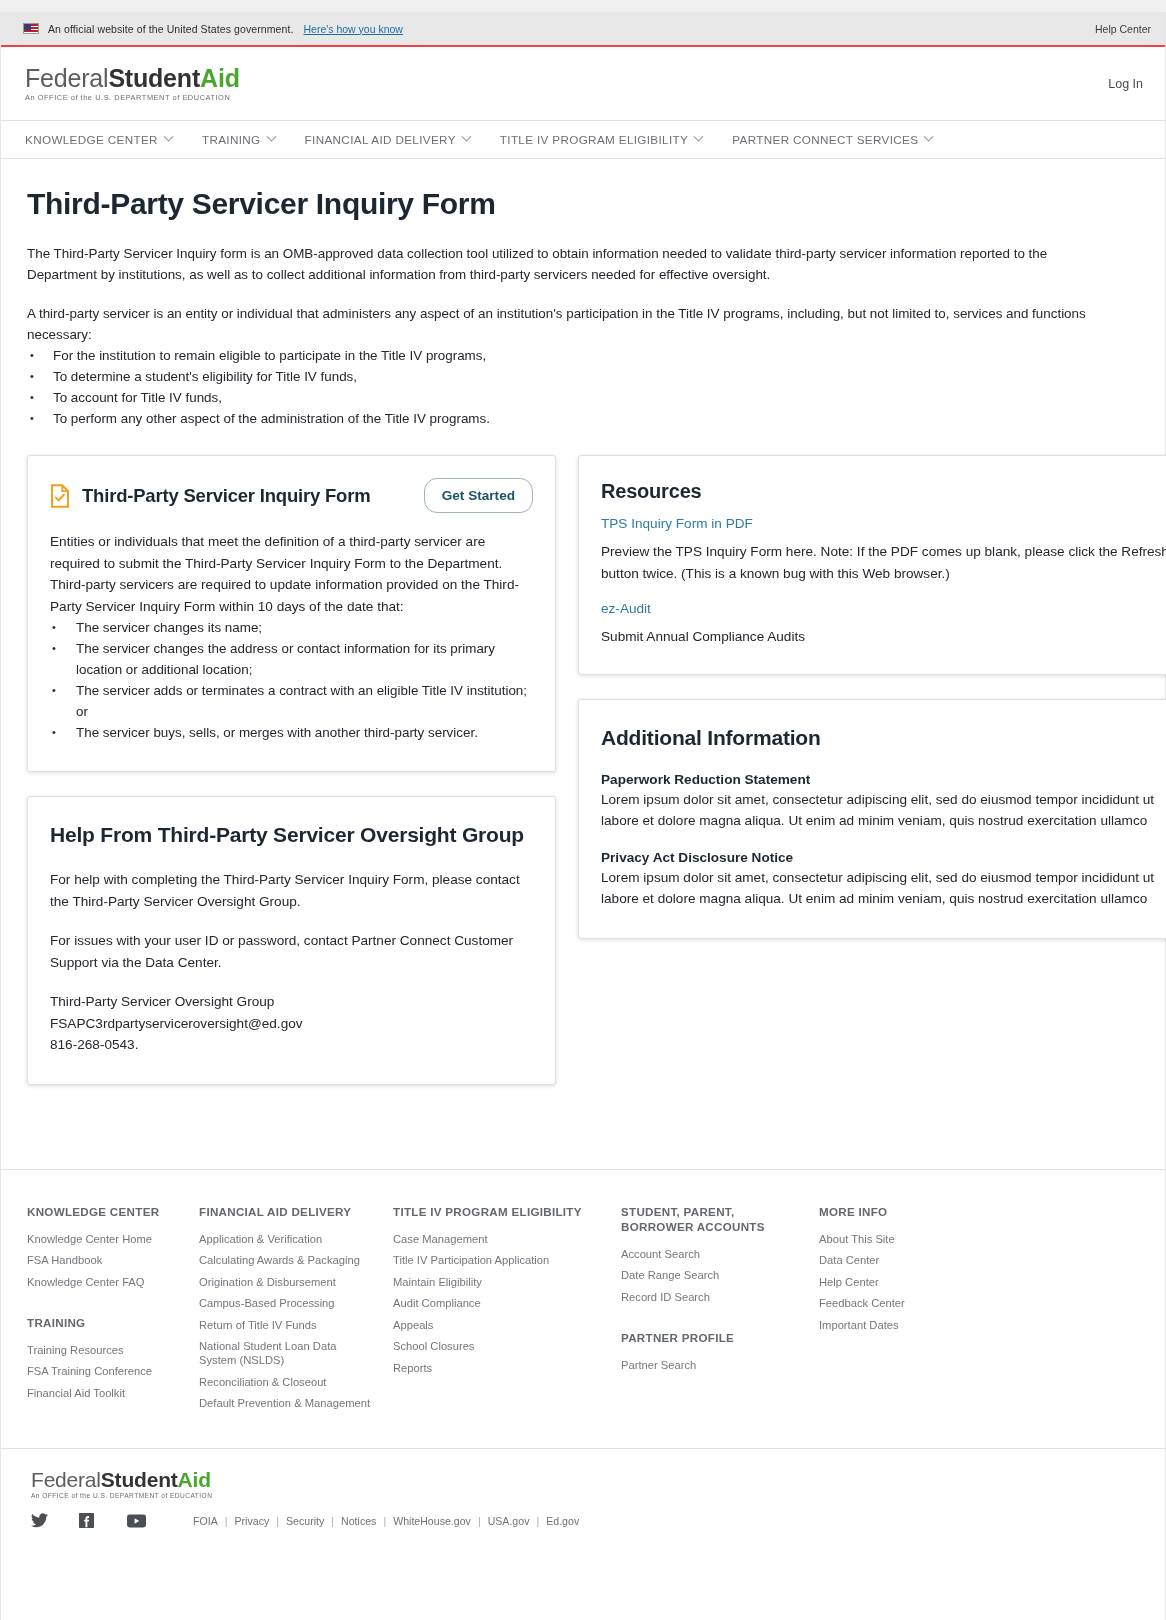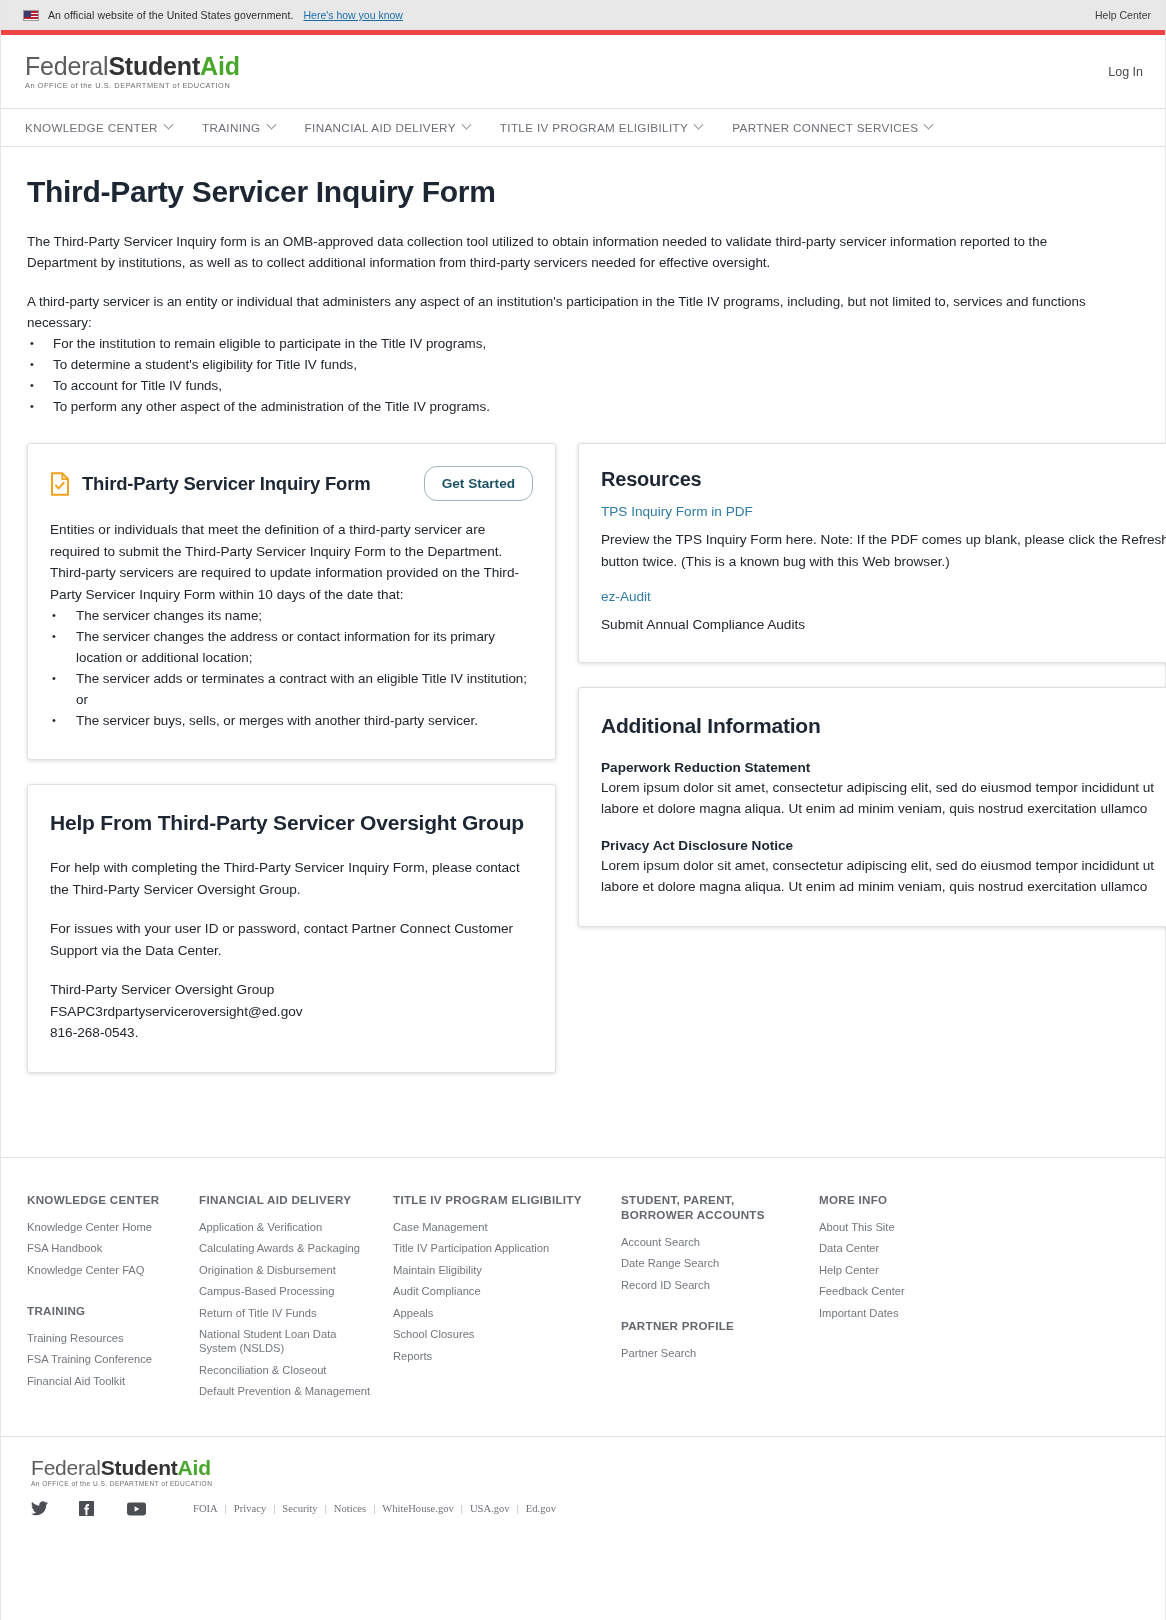--- a/index.html
+++ b/index.html
@@ -20,21 +20,22 @@
 
   
   .gov-banner {
     height: 35px;
     background: #e8e8e8;
     display: flex;
     align-items: center;
     padding: 0 14px 0 22px;
     font-size: 10.5px;
     color: #2c2c2c;
-    border-bottom: 5px solid #ef4444;
+    border-bottom: 2px solid #ef4444;
+    margin-top: 12px;
   }
   .flag {
     width: 16px; height: 11px;
     margin-right: 9px;
     position: relative;
     flex: none;
     background:
       repeating-linear-gradient(to bottom,
         #b22234 0, #b22234 1.6px,
         #ffffff 1.6px, #ffffff 3.2px);
@@ -270,21 +271,20 @@
     padding: 20px 26px 26px 30px;
     background: #fff;
   }
   .footer-bottom .logo .l1 { font-size: 21px; }
   .footer-bottom .logo .l2 { font-size: 6.6px; letter-spacing: .45px; }
   .social-row {
     display: flex;
     align-items: center;
     margin-top: 14px;
     gap: 12px;
-    font-family: Liberation Serif, serif;
   }
   .social {
     width: 30px;
     display: flex;
     align-items: center;
     cursor: pointer;
     margin-right: 6px;
   }
   .legal-links {
     margin-left: 18px;

